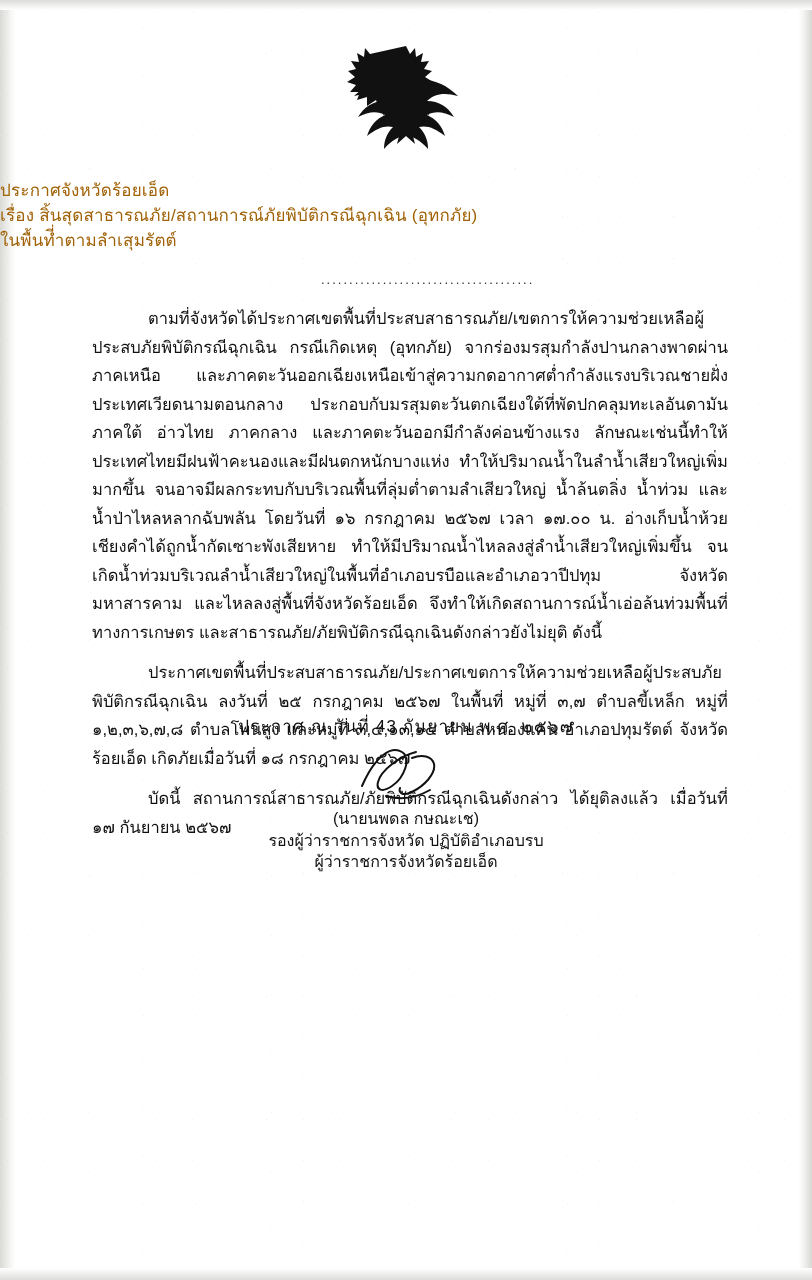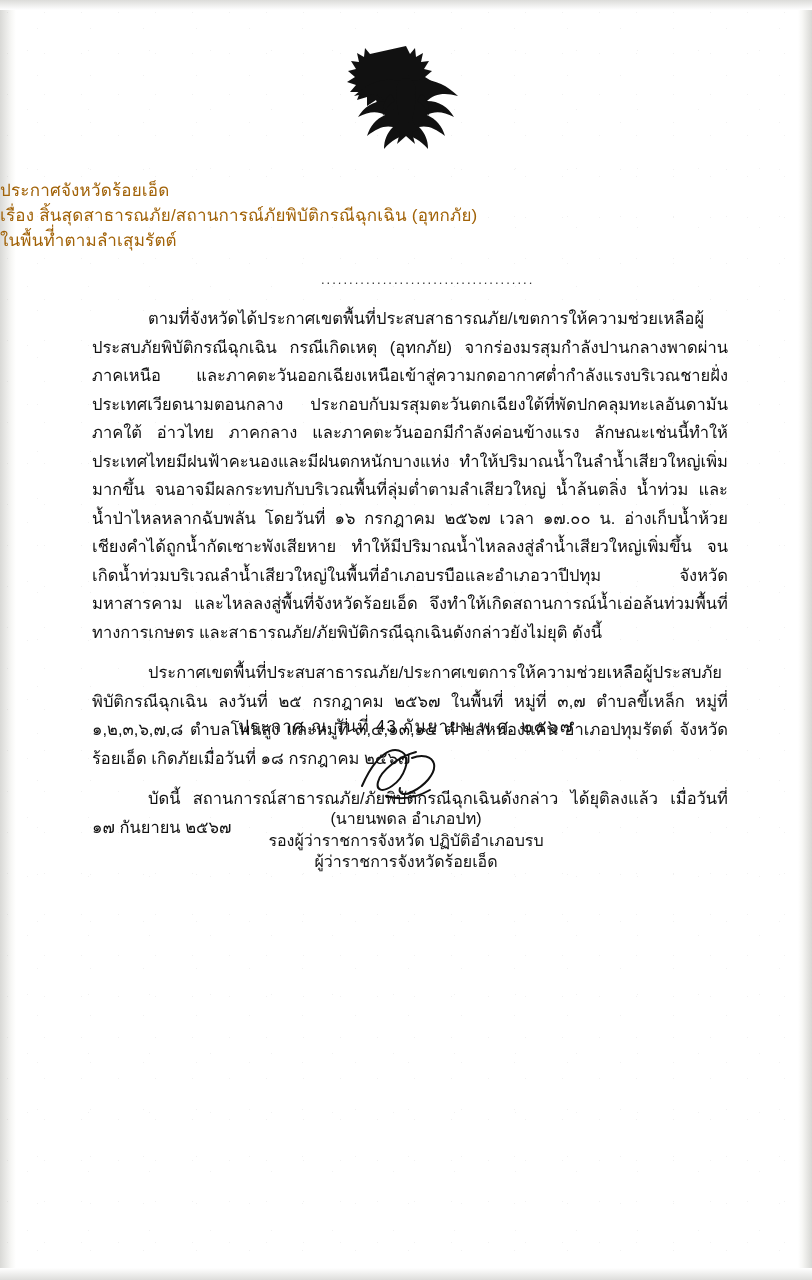--- a/index.html
+++ b/index.html
@@ -201,20 +201,20 @@
       <svg class="signature-svg" viewBox="0 0 160 62" aria-hidden="true">
         <g fill="none" stroke="#111" stroke-width="2" stroke-linecap="round">
           <path d="M36 42 C50 10 66 2 76 8 c10 6 2 26 -10 34 -10 7 -16 4 -14 -4 3 -12 22 -26 38 -30"></path>
           <path d="M86 14 c10 -4 20 -2 22 6 2 10 -10 22 -22 28 -8 4 -14 2 -12 -4"></path>
           <path d="M60 52 c14 4 30 2 44 -6"></path>
         </g>
       </svg>
     </div>
 
     <div class="signer-block">
-      <div class="signer-line">(นายนพดล  อำเภอปท)</div>
+      <div class="signer-line">(นายนพดล  กษณะเช)</div>
       <div class="signer-line">รองผู้ว่าราชการจังหวัด ปฏิบัติอำเภอบรบ</div>
       <div class="signer-line tight">ผู้ว่าราชการจังหวัดร้อยเอ็ด</div>
     </div>
 
     <div class="noise"></div>
   </div>
 </div>
 
 </body></html>

